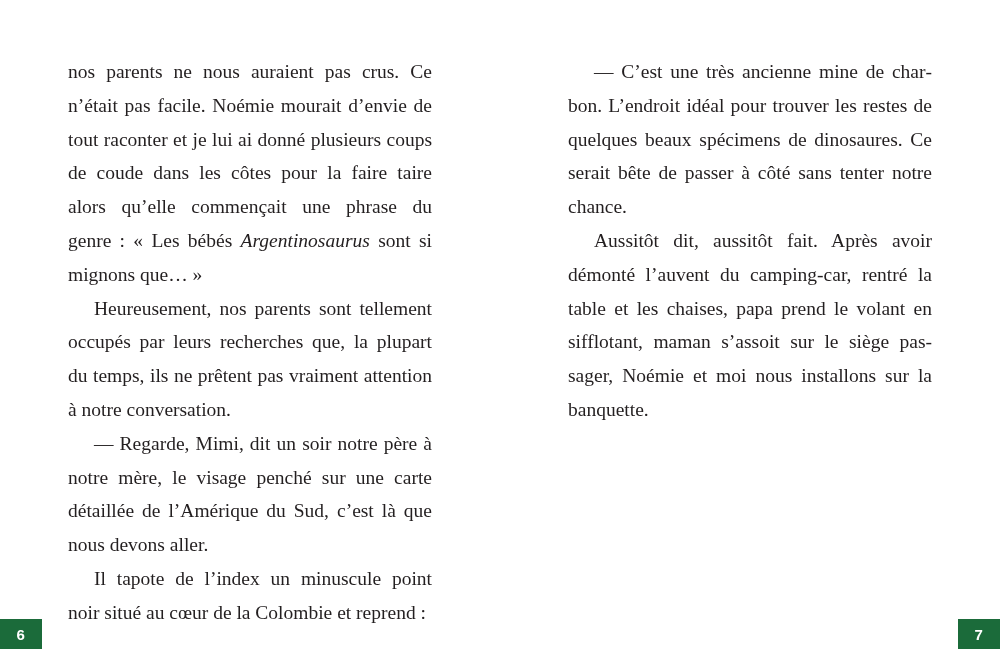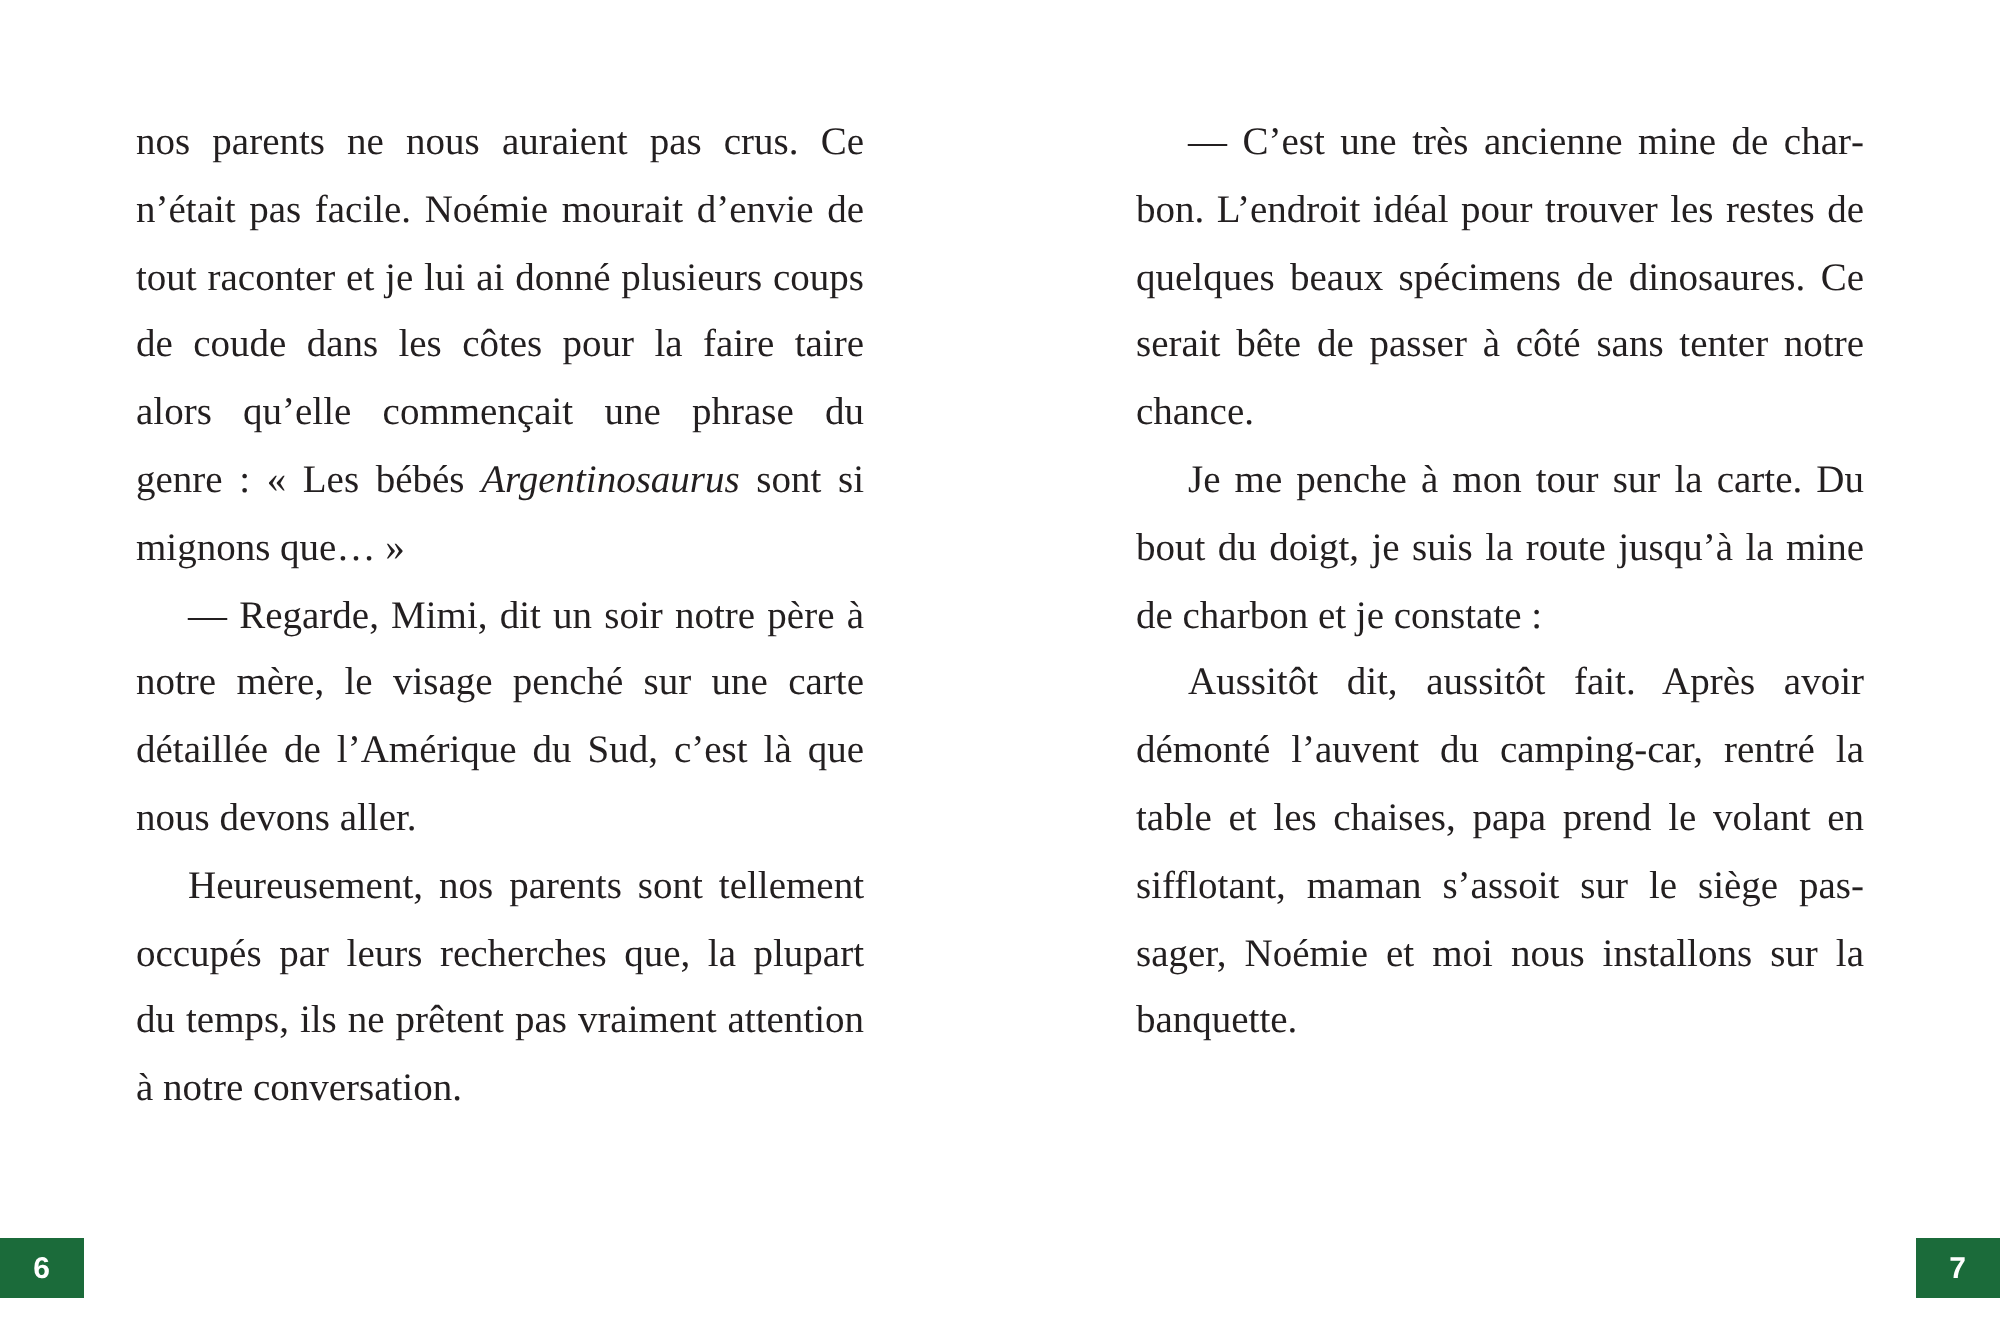--- a/index.html
+++ b/index.html
@@ -82,30 +82,30 @@
   }
 </style>
 </head>
 <body>
 
 <div class="spread">
 
   <div class="page page-left">
     <div class="body-text" id="left-body">
         <p class="noindent"><span>nos parents ne nous auraient pas crus. Ce n’était pas facile. Noémie mourait d’envie de tout raconter et je lui ai donné plusieurs coups de coude dans les côtes pour la faire taire alors qu’elle commençait une phrase du genre&nbsp;: «&nbsp;Les bébés </span><em>Argentinosaurus</em><span> sont si mignons que…&nbsp;»</span></p>
+        <p><span>Heureusement, nos parents sont tellement occupés par leurs recherches que, la plupart du temps, ils ne prêtent pas vraiment atten­tion à notre conversation.</span></p>
         <p><span>— Regarde, Mimi, dit un soir notre père à notre mère, le visage penché sur une carte détaillée de l’Amérique du Sud, c’est là que nous devons aller.</span></p>
-        <p><span>Heureusement, nos parents sont tellement occupés par leurs recherches que, la plupart du temps, ils ne prêtent pas vraiment atten­tion à notre conversation.</span></p>
+        <p><span>Il tapote de l’index un minuscule point noir situé au cœur de la Colombie et reprend&nbsp;:</span></p>
       </div>
     <div class="folio folio-left">6</div>
   </div>
 
   <div class="gutter"></div>
 
   <div class="page page-right">
     <div class="body-text" id="right-body">
         <p><span>— C’est une très ancienne mine de char­bon. L’endroit idéal pour trouver les restes de quelques beaux spécimens de dinosaures. Ce serait bête de passer à côté sans tenter notre chance.</span></p>
-        <p><span>Je me penche à mon tour sur la carte. Du bout du doigt, je suis la route jusqu’à la mine de charbon et je constate&nbsp;:</span></p>
         <p><span>Aussitôt dit, aussitôt fait. Après avoir démonté l’auvent du camping-car, rentré la table et les chaises, papa prend le volant en sifflotant, maman s’assoit sur le siège pas­sager, Noémie et moi nous installons sur la banquette.</span></p>
       </div>
     <div class="folio folio-right">7</div>
   </div>
 
 </div>
 
 </body></html>

